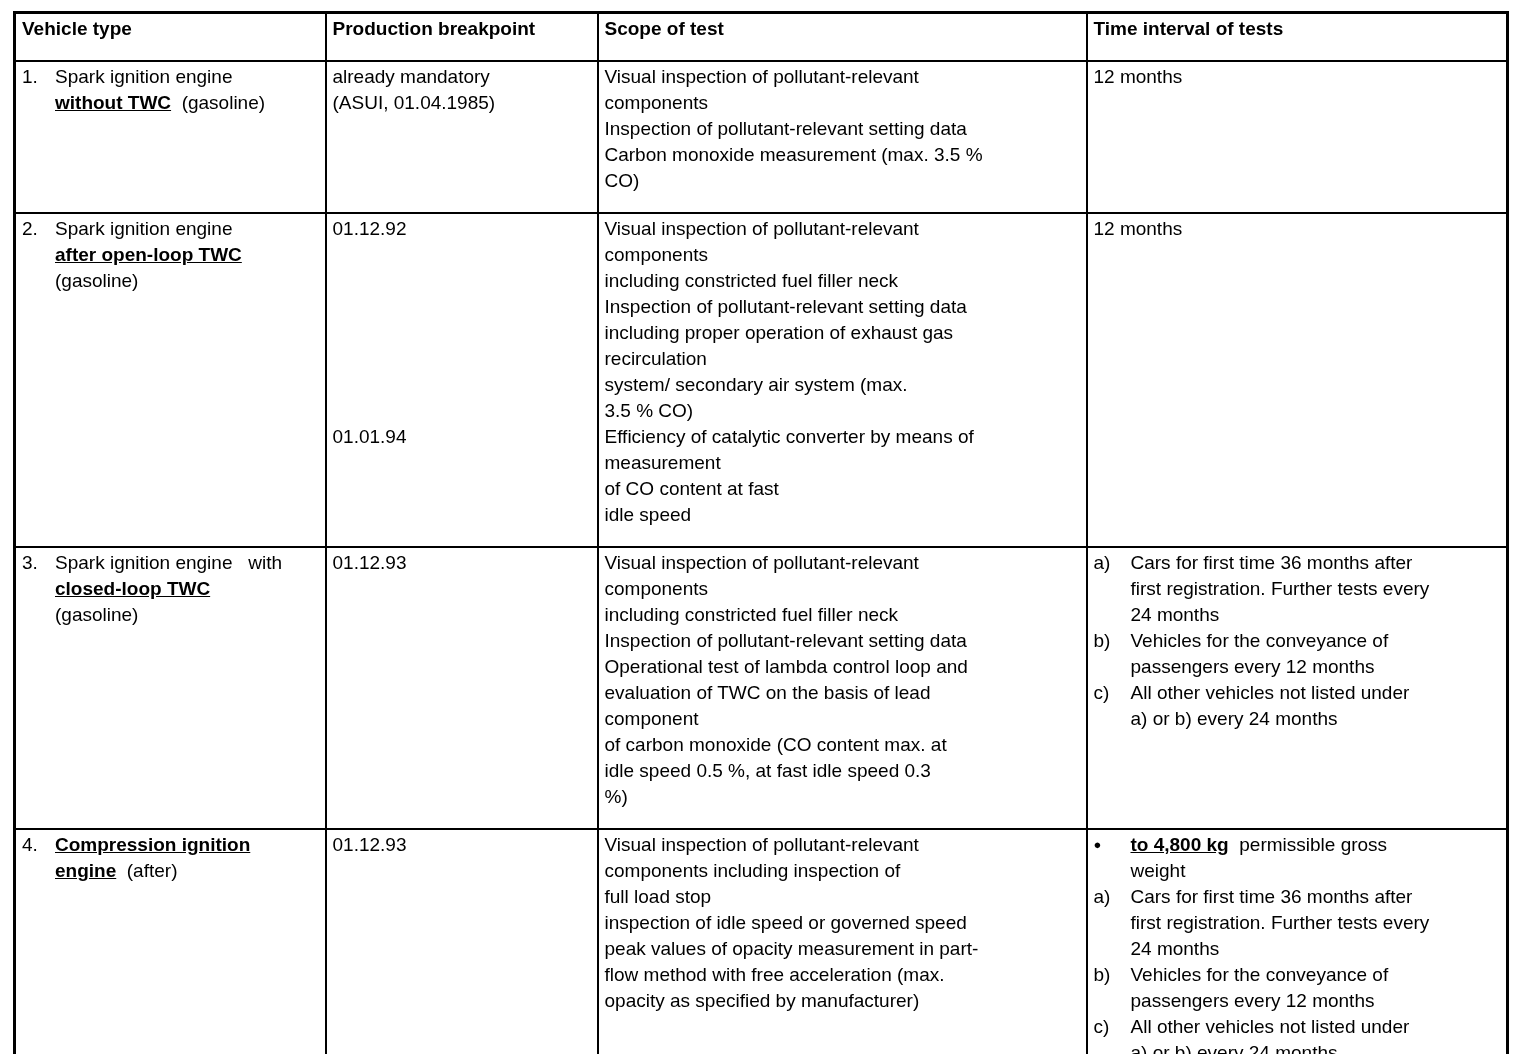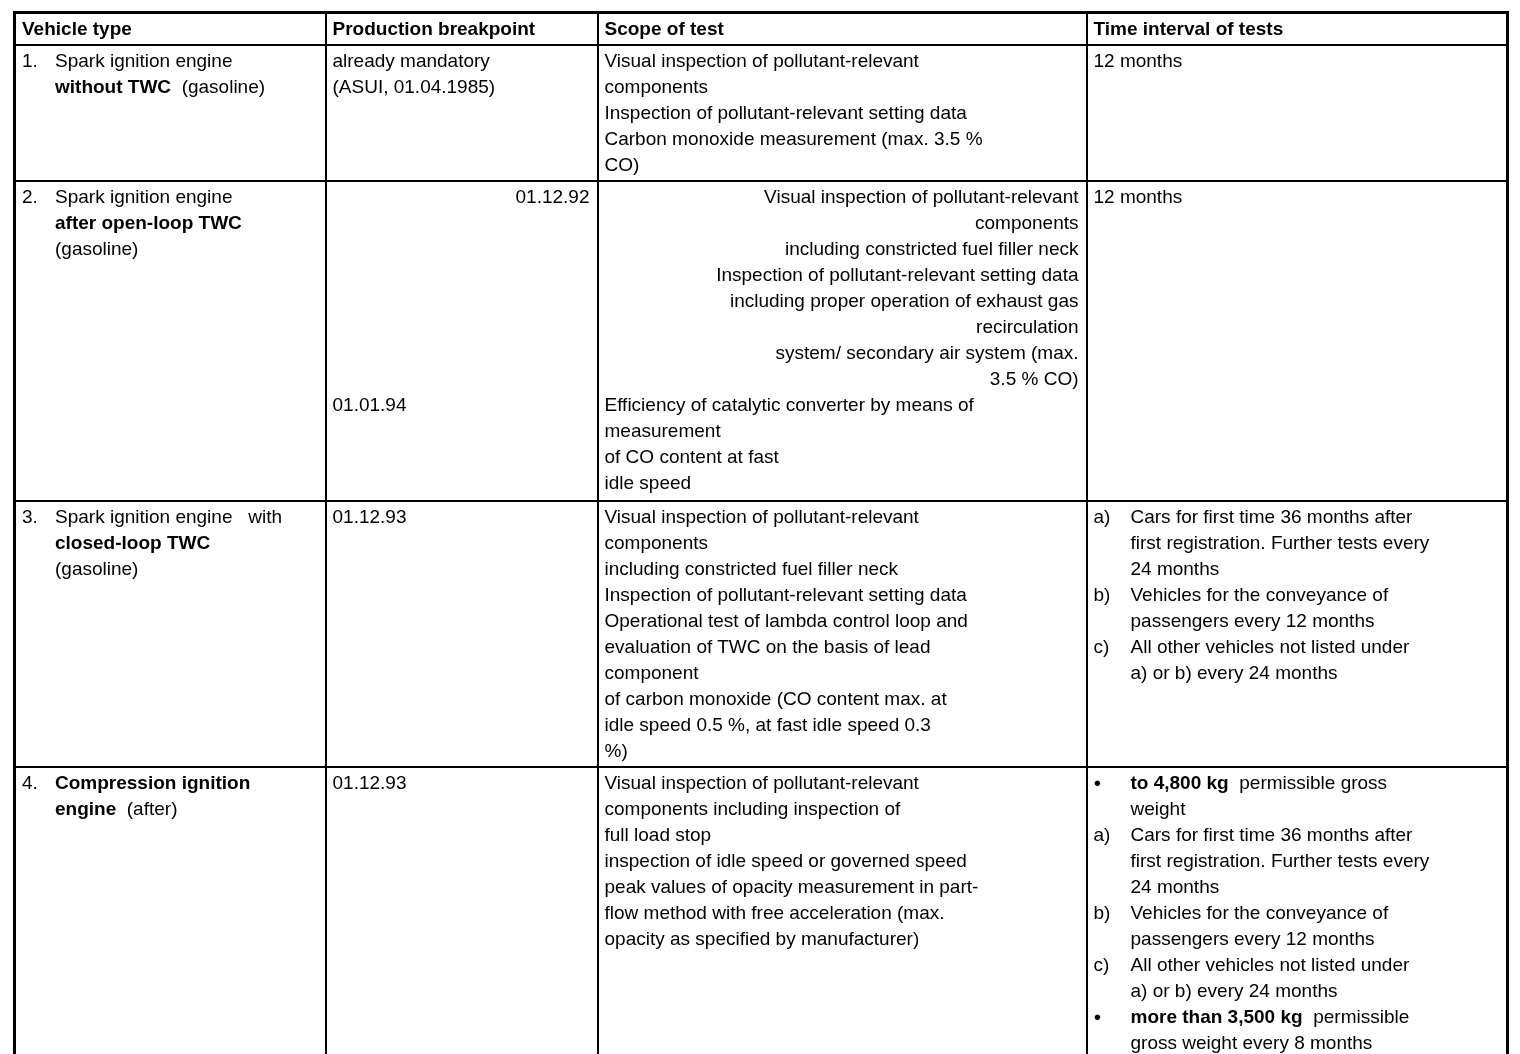--- a/index.html
+++ b/index.html
@@ -9,40 +9,40 @@
     font-size:19px; line-height:26px;
   }
   .page { padding:11px 13px; }
   table.tbl {
     border-collapse:collapse; table-layout:fixed;
     width:1493px; border:3px solid #000;
   }
   th, td {
     border:2px solid #000;
     vertical-align:top;
-    padding:2px 7px 2px 6px;
+    padding:2px 7px 18px 6px;
     font-size:19px; line-height:26px;
     overflow:hidden;
   }
   th { text-align:left; font-weight:bold; white-space:nowrap; }
   tr.tr-h  { height:32px; }
   tr.tr-1  { height:133px; }
   tr.tr-2  { height:320px; }
   tr.tr-3  { height:261px; }
   tr.tr-4  { height:288px; }
   .pre { white-space:pre-wrap; }
-  b { font-weight:bold; }
+  b { font-weight:bold;text-decoration:underline; }
 
   
   .vt { display:flex; }
   .num { flex:0 0 33px; }
   .vtext { flex:1; }
 
   
-  .blk1 { min-height:208px;text-align:right; }
+  .blk1 { min-height:208px; }
 
   
   .ti-item { display:flex; }
   .ti-m { flex:0 0 37px; }
   .ti-t { flex:1; }
   .m-bullet { font-size:13px; line-height:26px; }
 </style>
 </head>
 <body>
 

